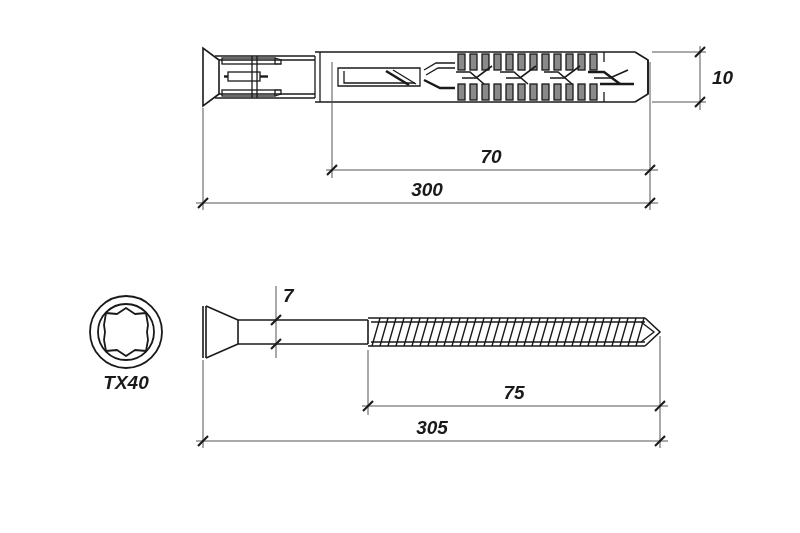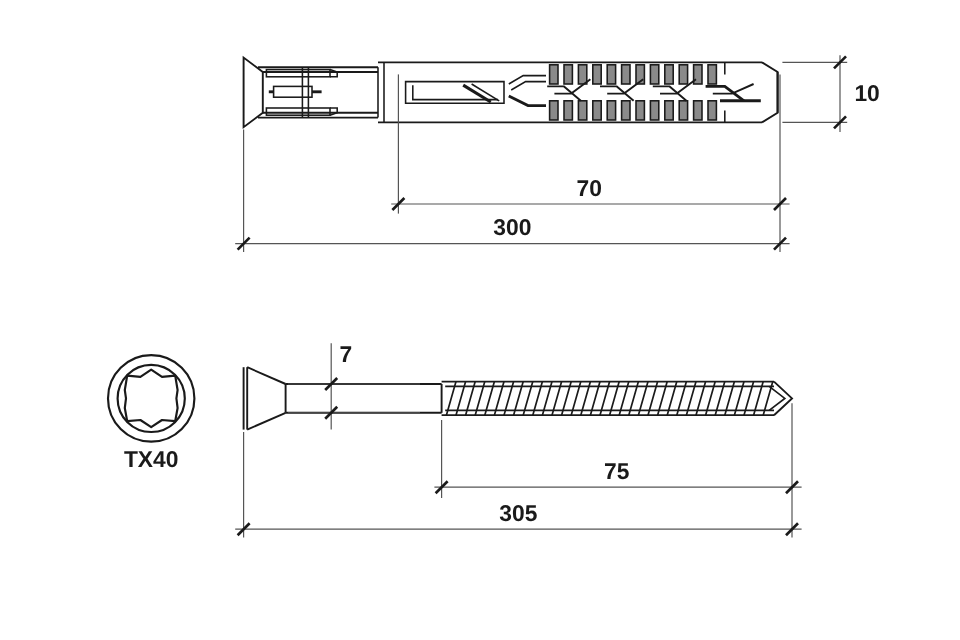--- a/index.html
+++ b/index.html
@@ -14,20 +14,21 @@
     position: relative;
     overflow: hidden;
     font-family: "Liberation Sans", sans-serif;
   }
   #drawing-root {
     position: absolute;
     left: 0;
     top: 0;
     width: 800px;
     height: 533px;
+    font-style: italic;
   }
   svg.dwg {
     display: block;
     width: 800px;
     height: 533px;
     background: #ffffff;
   }
   .dim-text {
     font-family: "Liberation Sans", sans-serif;
     font-weight: bold;

